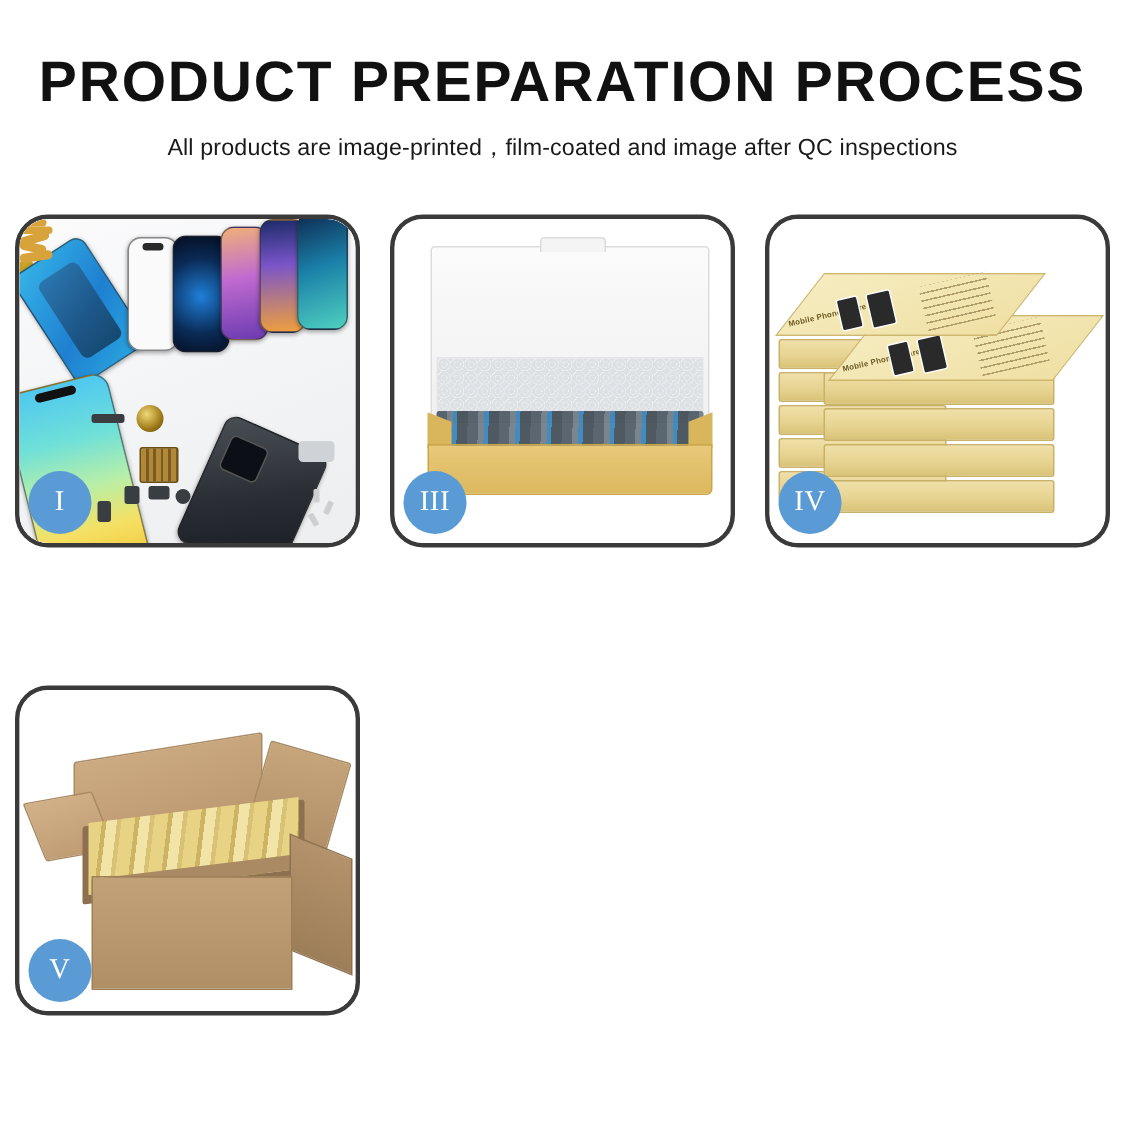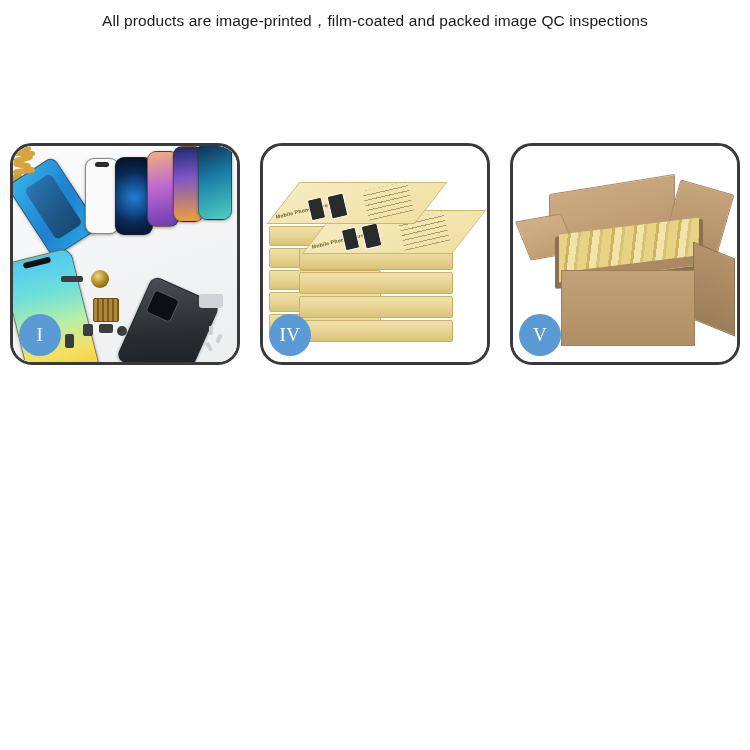--- a/index.html
+++ b/index.html
@@ -214,21 +214,22 @@
   .sc-tape-f1 { position:absolute; left: 46px; top: 92px; width: 14px; height: 17px; background: rgba(175,140,100,.75); }
   .sc-tape-f2 { position:absolute; left: 46px; top: 158px; width: 14px; height: 17px; background: rgba(175,140,100,.75); }
   .sc-seam { position:absolute; left: 74px; top: 84px; width: 1px; height: 102px; background: rgba(150,120,85,.55); }
 </style>
 </head>
 <body>
 
 <div class="page">
 
   <div class="header">
-    <div class="subtitle">All products are image-printed，film-coated and packed image QC inspections</div>
+    <div class="title">PRODUCT PREPARATION PROCESS</div>
+    <div class="subtitle">All products are image-printed，film-coated and image after QC inspections</div>
   </div>
 
   <div class="grid">
 
     <div class="panel">
       <div class="panel-inner p1">
         <div class="scene">
           <div class="phone ph-film"></div>
           <div class="phone ph-white"></div>
           <div class="phone ph-dark"></div>
@@ -254,20 +255,31 @@
           <div class="screw" style="left:196px;top:180px;"></div>
           <div class="screw" style="left:204px;top:188px;transform:rotate(25deg);"></div>
           <div class="screw" style="left:194px;top:196px;transform:rotate(-30deg);"></div>
           <div class="part" style="left:186px;top:148px;width:24px;height:14px;border-radius:3px;background:#cfd3d8;"></div>
         </div>
       </div>
       <div class="badge">I</div>
     </div>
 
 
+    <div class="panel">
+      <div class="panel-inner p3">
+        <div class="mb-lid"></div>
+        <div class="mb-foam"></div>
+        <div class="mb-content"></div>
+        <div class="mb-side-l"></div>
+        <div class="mb-side-r"></div>
+        <div class="mb-front"></div>
+      </div>
+      <div class="badge">III</div>
+    </div>
 
     <div class="panel">
       <div class="panel-inner p4">
         <div class="stack">
 
           <div class="kbox" style="left:2px;top:64px;width:112px;height:20px;"></div>
           <div class="kbox" style="left:2px;top:86px;width:112px;height:20px;"></div>
           <div class="kbox" style="left:2px;top:108px;width:112px;height:20px;"></div>
           <div class="kbox" style="left:2px;top:130px;width:112px;height:20px;"></div>
           <div class="kbox" style="left:2px;top:152px;width:112px;height:20px;"></div>

